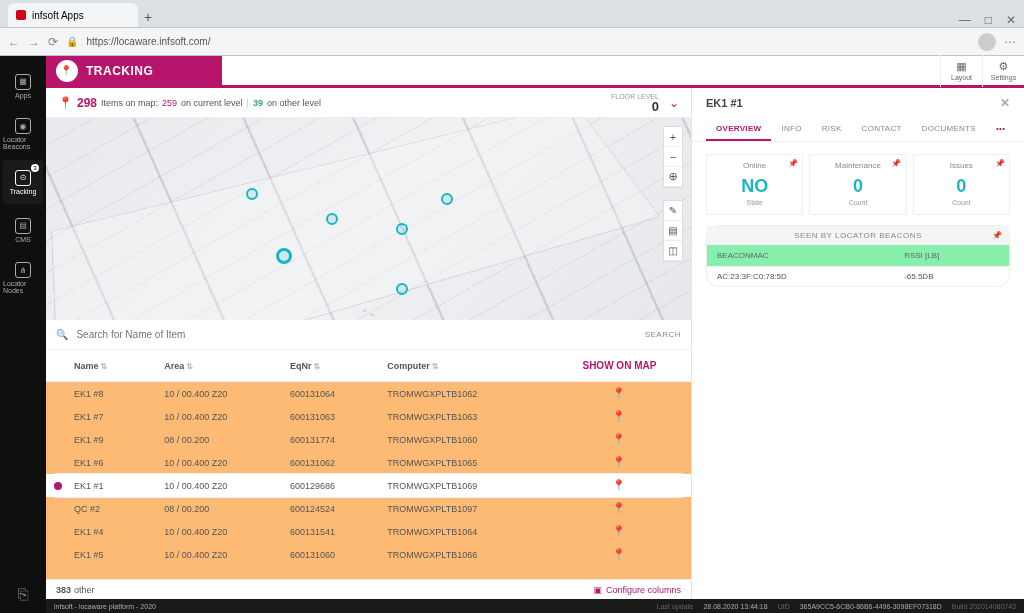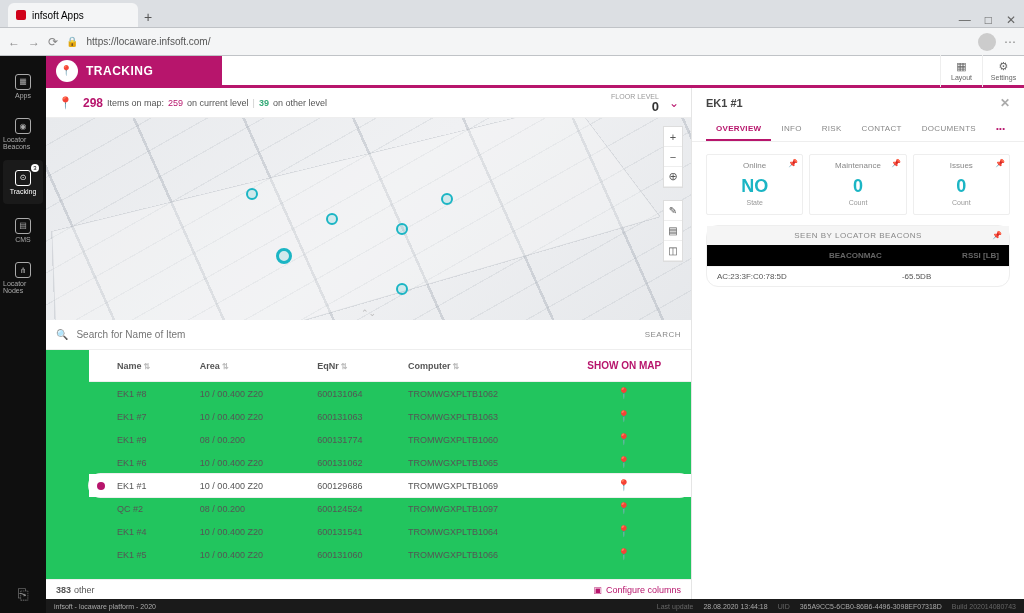--- a/index.html
+++ b/index.html
@@ -38,21 +38,21 @@
 .header-btn-icon { font-size: 11px; }
 
 
 .content { flex: 1; display: flex; min-height: 0; }
 .left-pane { flex: 1; display: flex; flex-direction: column; border-right: 1px solid #e5e5e5; min-width: 0; }
 .right-pane { width: 332px; display: flex; flex-direction: column; background: #fff; }
 
 
 .summary-row { height: 30px; display: flex; align-items: center; padding: 0 12px; font-size: 9px; color: #555; border-bottom: 1px solid #eee; gap: 4px; }
 .summary-pin { color: #b7156c; font-size: 12px; }
-.summary-count { color: #b7156c; font-weight: 700; font-size: 12px; margin-left: 6px; }
+.summary-count { color: #b7156c; font-weight: 700; font-size: 12px; }
 .summary-current { color: #b7156c; font-weight: 400; }
 .summary-other { color: #3a7; font-weight: 600; }
 .summary-spacer { flex: 1; }
 .floor-sel { text-align: right; font-size: 7px; color: #999; line-height: 1; }
 .floor-num { font-size: 13px; font-weight: 700; color: #333; }
 .floor-chevron { color: #b7156c; font-size: 12px; margin-left: 6px; cursor: pointer; }
 
 
 .map { flex: 0 0 202px; position: relative; background: linear-gradient(135deg, #e8eaed 0%, #f0f1f3 50%, #e6e8eb 100%); overflow: hidden; }
 .map::before { content: ""; position: absolute; inset: 0; background:
@@ -73,21 +73,21 @@
 .map-tools span { height: 20px; display: flex; align-items: center; justify-content: center; border-bottom: 1px solid #eee; cursor: pointer; color: #555; font-size: 10px; }
 .map-handle { position: absolute; bottom: 2px; left: 50%; transform: translateX(-50%); color: #bbb; font-size: 9px; cursor: ns-resize; }
 
 
 .search-row { height: 30px; display: flex; align-items: center; padding: 0 10px; background: #fff; border-bottom: 1px solid #eee; gap: 8px; }
 .search-icon { color: #888; }
 .search-input { flex: 1; border: none; outline: none; font-size: 10px; color: #666; }
 .search-btn { font-size: 8px; color: #888; letter-spacing: 0.5px; cursor: pointer; }
 
 
-.table-wrap { flex: 1; overflow: auto; background: #22c55e; padding-left: 43px; }
+.table-wrap { flex: 1; overflow: auto; background: #fdba74; }
 table.data { width: 100%; border-collapse: collapse; font-size: 9px; }
 table.data thead th { text-align: left; padding: 10px 8px; color: #555; font-weight: 600; border-bottom: 1px solid #eee; position: sticky; top: 0; background: #fff; }
 table.data thead th .sort { color: #bbb; font-size: 8px; margin-left: 2px; }
 table.data thead th:first-child { padding-left: 28px; }
 table.data thead th:last-child { color: #b7156c; text-align: center; font-size: 10px; line-height: 1.1; }
 table.data tbody td { padding: 5px 8px; color: #555; border-bottom: 0; }
 table.data tbody td:first-child { padding-left: 28px; position: relative; }
 table.data tbody tr.selected { background: #fff; box-shadow: 0 0 0 1px #eee; border-radius: 12px; }
 table.data tbody tr.selected td:first-child::before { content: ""; position: absolute; left: 8px; top: 50%; transform: translateY(-50%); width: 8px; height: 8px; background: #b7156c; border-radius: 50%; }
 .pin-cell { text-align: center; color: #b7156c; font-size: 11px; cursor: pointer; }
@@ -111,21 +111,21 @@
 .stat-card { flex: 1; background: #fff; border: 1px solid #eee; padding: 6px 4px 8px; text-align: center; border-radius: 2px; position: relative; }
 .stat-card .label { font-size: 8px; color: #888; }
 .stat-card .corner { position: absolute; top: 4px; right: 4px; color: #ccc; font-size: 8px; }
 .stat-card .val { font-size: 18px; font-weight: 700; margin-top: 6px; color: #1bb5c4; }
 .stat-card .sub { font-size: 7px; color: #999; margin-top: 2px; }
 
 .panel { border: 1px solid #eee; border-radius: 12px; }
 .panel-head { background: #f5f5f5; font-size: 8px; color: #888; text-align: center; padding: 5px; letter-spacing: 0.5px; position: relative; }
 .panel-head .corner { position: absolute; right: 6px; top: 5px; color: #ccc; }
 .beacon-table { width: 100%; border-collapse: collapse; font-size: 8px; }
-.beacon-table th { text-align: right; padding: 6px 10px; color: #666; font-weight: 700; background: #000000; }
+.beacon-table th { text-align: left; padding: 6px 10px; color: #666; font-weight: 400; background: #86efac; }
 .beacon-table td { padding: 5px 10px; color: #555; border-top: 1px solid #f3f3f3; }
 
 
 .status-bar { height: 14px; background: #1a1a1a; color: #aaa; font-size: 7px; display: flex; align-items: center; padding: 0 8px; gap: 10px; }
 .status-bar .spacer { flex: 1; }
 .status-muted { color: #666; }
 </style>
 </head>
 <body>
 

